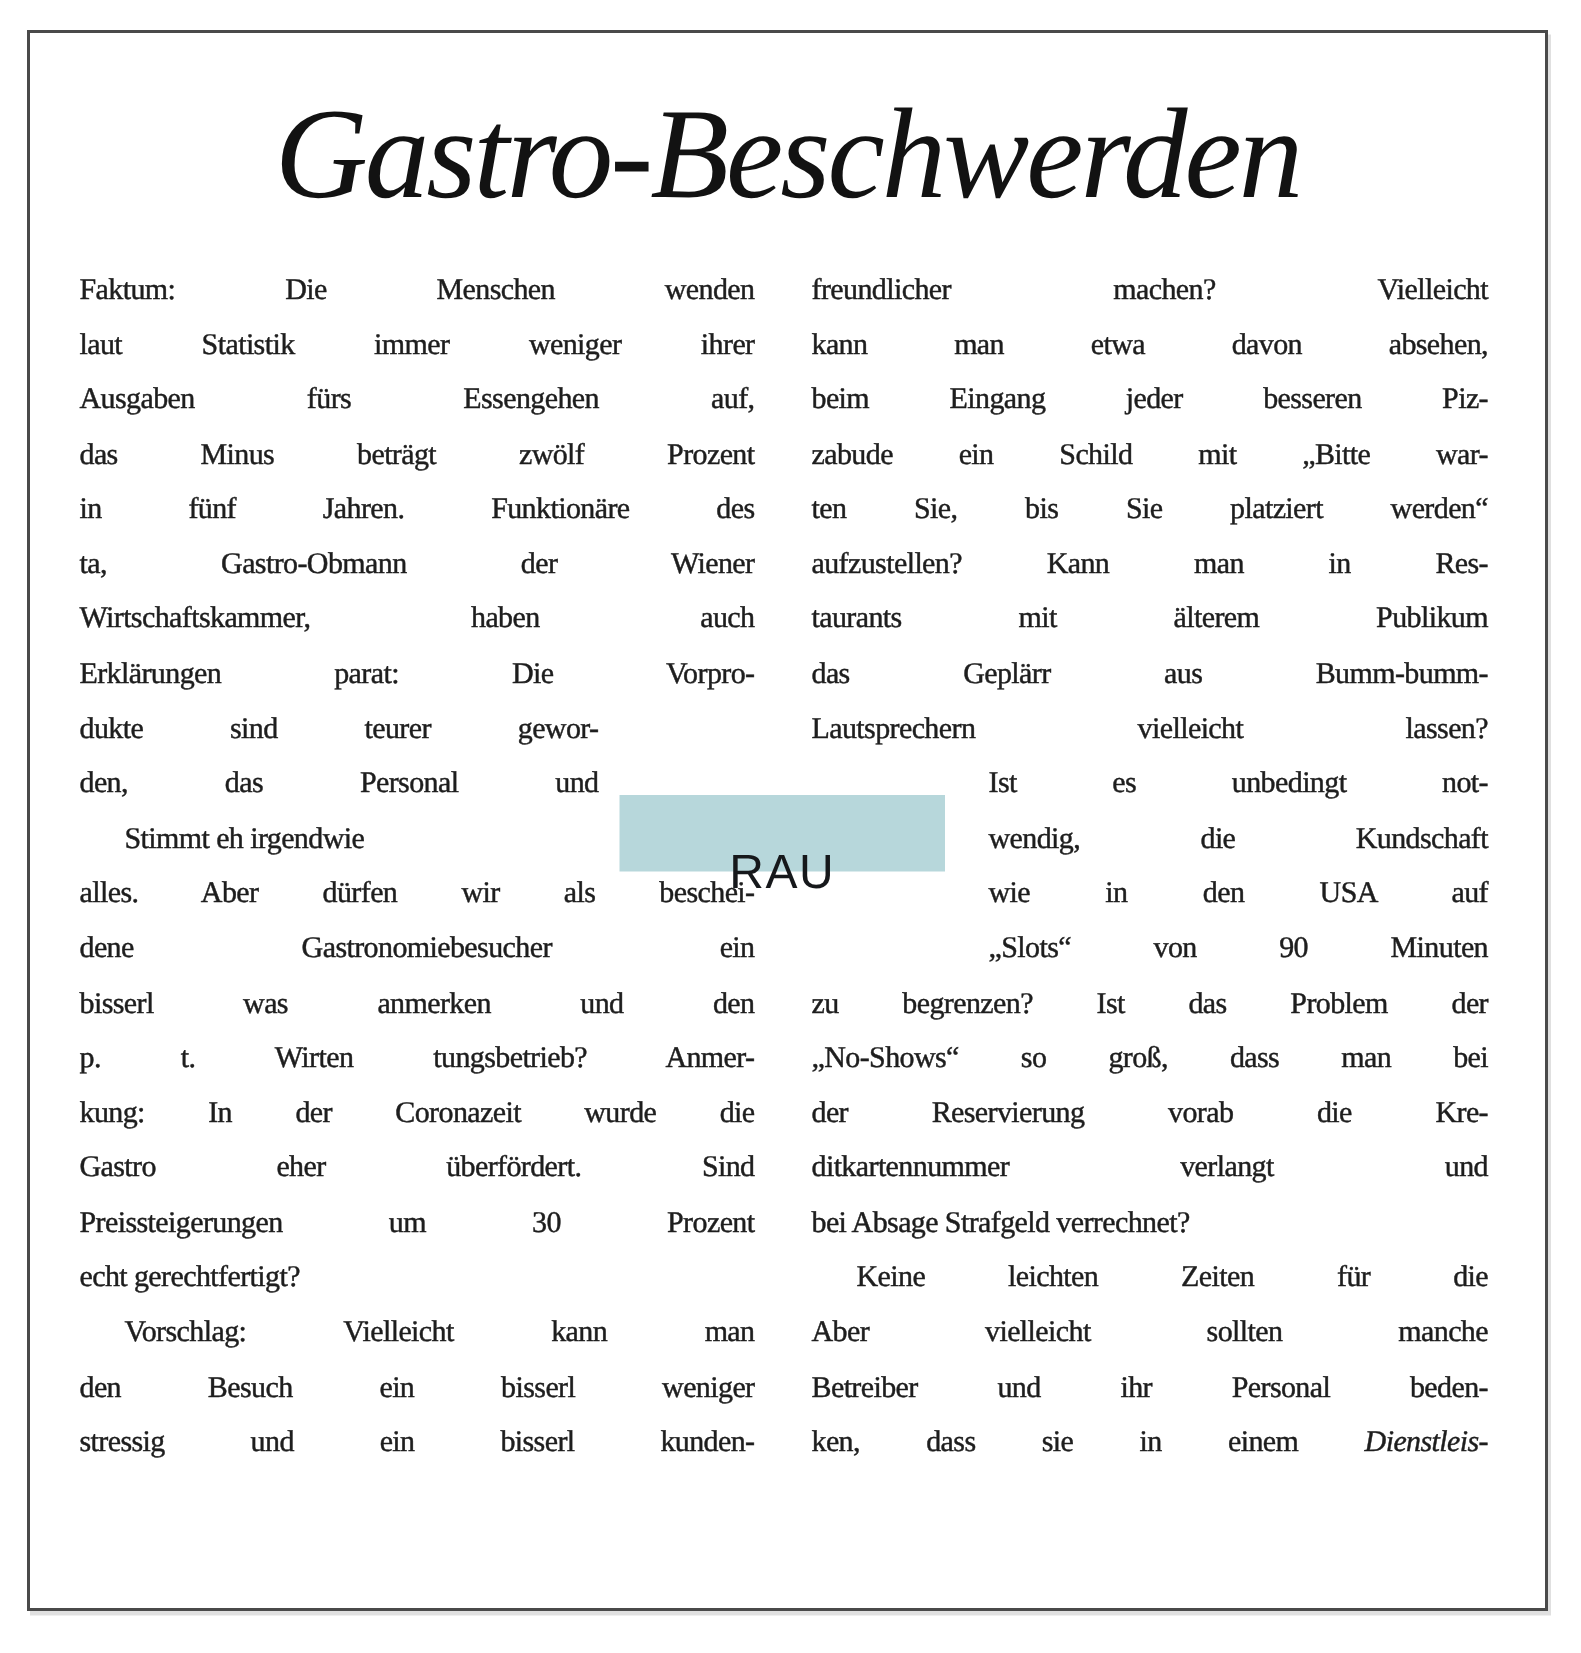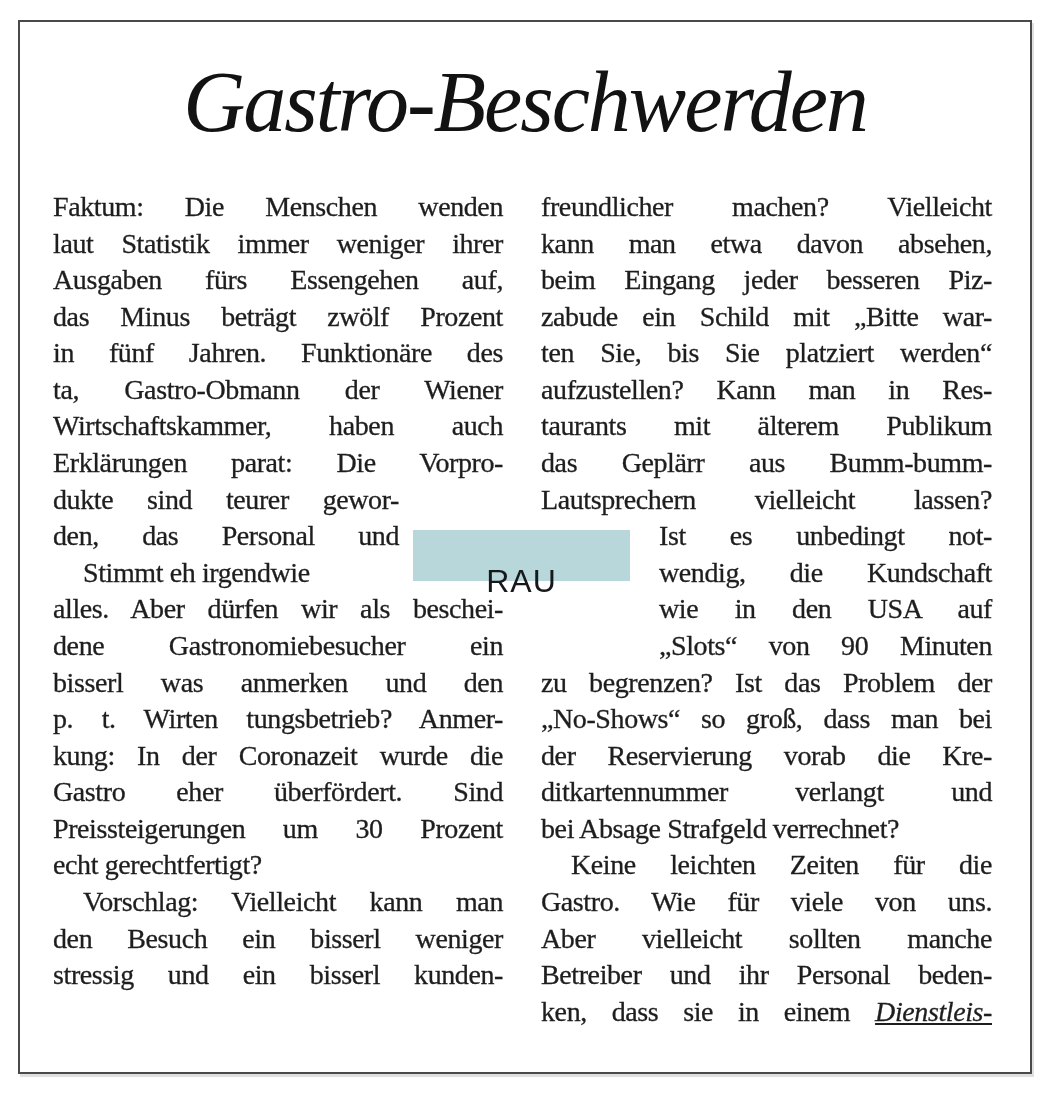--- a/index.html
+++ b/index.html
@@ -29,40 +29,40 @@
   }
   .title{
     position:absolute;left:0;top:24px;width:1010px;margin:0;
     text-align:center;
     font-family:"Liberation Serif",serif;
     font-style:italic;font-weight:normal;
     font-size:86px;line-height:112px;letter-spacing:-2px;
     color:#121212;
   }
   .col{
-    position:absolute;top:167px;height:880px;
-    font-size:28px;line-height:36.58px;
+    position:absolute;top:153px;height:880px;
+    font-size:20px;line-height:36.58px;
     color:var(--text);
     -webkit-text-stroke:0.3px var(--text);
     letter-spacing:-0.4px;
   }
   .col-left{left:33px;width:450px;}
   .col-right{left:521px;width:451px;}
   .line{
     height:36.58px;
     text-align:justify;
     -moz-text-align-last:justify;
     text-align-last:justify;
     white-space:normal;
   }
   .line.end{text-align:left;text-align-last:left;}
   .col-left .line.narrow{width:346px;}
   .col-right .line.narrow{padding-left:118px;}
   .line.indent{text-indent:30px;}
-  .it{font-style:italic;text-decoration:underline;}
+  .it{font-style:italic;}
   .tag-box{
     position:absolute;left:393px;top:508px;width:217px;height:51px;
     background:var(--tag-box);
   }
   .tag-label{
     position:absolute;left:393px;top:534px;width:217px;
     text-align:center;
     font-family:"Liberation Sans",sans-serif;
     font-weight:normal;font-size:32px;line-height:50px;letter-spacing:1px;
     color:var(--tag-text);
@@ -113,21 +113,20 @@
         <div class="line narrow"><span>Ist es unbedingt not-</span></div>
         <div class="line narrow"><span>wendig, die Kundschaft</span></div>
         <div class="line narrow"><span>wie in den USA auf</span></div>
         <div class="line narrow"><span>„Slots“ von 90 Minuten</span></div>
         <div class="line"><span>zu begrenzen? Ist das Problem der</span></div>
         <div class="line"><span>„No-Shows“ so groß, dass man bei</span></div>
         <div class="line"><span>der Reservierung vorab die Kre-</span></div>
         <div class="line"><span>ditkartennummer verlangt und</span></div>
         <div class="line end"><span>bei Absage Strafgeld verrechnet?</span></div>
         <div class="line indent"><span>Keine leichten Zeiten für die</span></div>
-        <div class="line"><span>Gastro. Wie für viele von uns.</span></div>
         <div class="line"><span>Aber vielleicht sollten manche</span></div>
         <div class="line"><span>Betreiber und ihr Personal beden-</span></div>
         <div class="line"><span>ken, dass sie in einem </span><span class="it">Dienstleis-</span></div>
       </div>
 
     <div class="tag-box"></div>
     <div class="tag-label">RAU</div>
   </div>
 </div>
 

